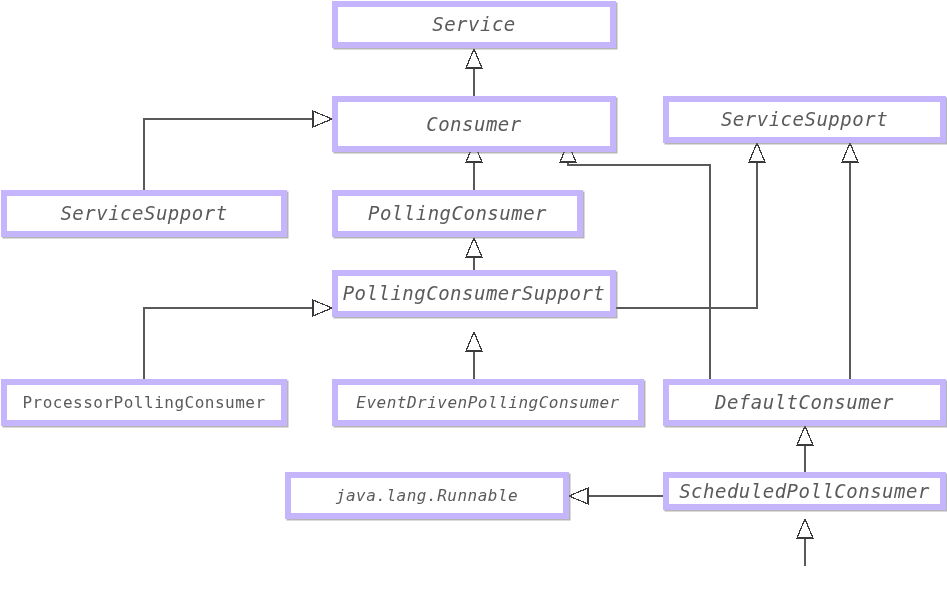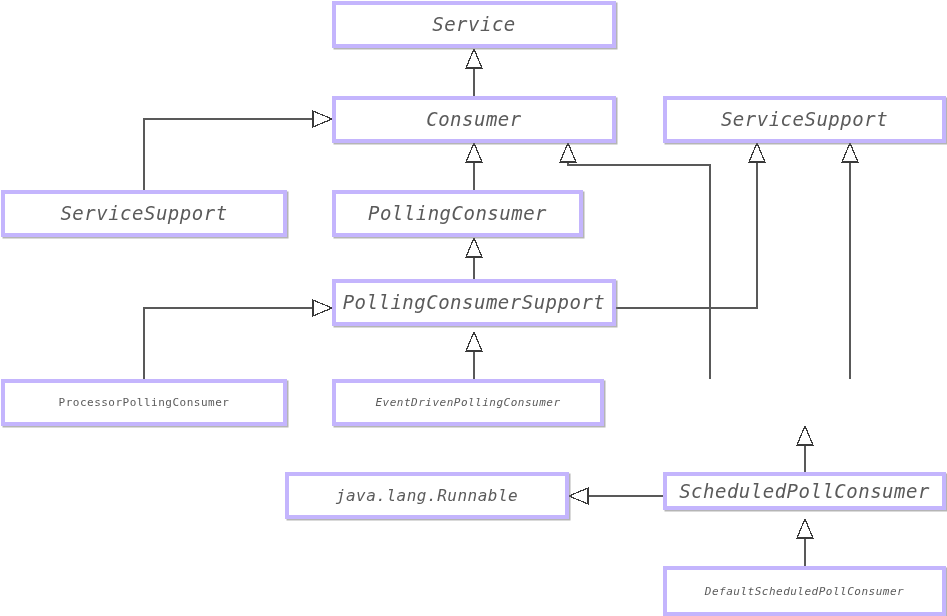--- a/index.html
+++ b/index.html
@@ -18,40 +18,40 @@
   #edge-layer {
     position: absolute;
     left: 0; top: 0;
     width: 947px;
     height: 616px;
     pointer-events: none;
   }
   .uml-box {
     position: absolute;
     box-sizing: border-box;
-    border: 4px solid #c4b5fd;
+    border: 6px solid #c4b5fd;
     background: #ffffff;
     display: flex;
     align-items: center;
     justify-content: center;
     text-align: center;
     color: #5a5a5a;
     box-shadow: 1.5px 1.5px 0 0 rgba(120,120,120,0.55);
     z-index: 2;
   }
   .uml-box .cls-label {
     display: block;
     line-height: 1;
     white-space: nowrap;
     letter-spacing: 0.5px;
   }
   .italic .cls-label { font-style: italic; }
   .sz-lg .cls-label { font-size: 19px; }
   .sz-md .cls-label { font-size: 16px; text-align: right; }
-  .sz-sm .cls-label { font-size: 11px; }
+  .sz-sm .cls-label { font-size: 16px; }
 </style>
 </head>
 <body>
 
 <div id="diagram-root">
 
   <svg id="edge-layer" width="947" height="616" viewBox="0 0 947 616" xmlns="http://www.w3.org/2000/svg">
     <g stroke="#595959" stroke-width="1.4" fill="none" shape-rendering="crispEdges">
 
       <g>
@@ -114,54 +114,54 @@
         <polygon points="805,519 797,538 813,538" fill="#ffffff" stroke="#3a3a3a" stroke-width="1.2"></polygon>
       </g>
 
     </g>
   </svg>
 
   <div class="uml-box italic sz-lg" style="left:332px; top:1px; width:284px; height:47px;">
     <span class="cls-label">Service</span>
   </div>
 
-  <div class="uml-box italic sz-lg" style="left:332px; top:96px; width:284px; height:47px;">
+  <div class="uml-box italic sz-lg" style="left:332px; top:96px; width:284px; height:56px;">
     <span class="cls-label">Consumer</span>
   </div>
 
   <div class="uml-box italic sz-lg" style="left:663px; top:96px; width:283px; height:47px;">
     <span class="cls-label">ServiceSupport</span>
   </div>
 
   <div class="uml-box italic sz-lg" style="left:1px; top:190px; width:286px; height:47px;">
     <span class="cls-label">ServiceSupport</span>
   </div>
 
   <div class="uml-box italic sz-lg" style="left:332px; top:190px; width:251px; height:47px;">
     <span class="cls-label">PollingConsumer</span>
   </div>
 
-  <div class="uml-box italic sz-lg" style="left:332px; top:279px; width:284px; height:47px;">
+  <div class="uml-box italic sz-lg" style="left:332px; top:270px; width:284px; height:47px;">
     <span class="cls-label">PollingConsumerSupport</span>
   </div>
 
   <div class="uml-box sz-sm" style="left:1px; top:379px; width:286px; height:47px;">
     <span class="cls-label">ProcessorPollingConsumer</span>
   </div>
 
-  <div class="uml-box italic sz-sm" style="left:332px; top:379px; width:272px; height:47px;">
+  <div class="uml-box italic sz-sm" style="left:332px; top:379px; width:312px; height:47px;">
     <span class="cls-label">EventDrivenPollingConsumer</span>
   </div>
 
+  <div class="uml-box italic sz-lg" style="left:663px; top:379px; width:283px; height:47px;">
+    <span class="cls-label">DefaultConsumer</span>
+  </div>
 
   <div class="uml-box italic sz-md" style="left:285px; top:472px; width:284px; height:47px;">
     <span class="cls-label">java.lang.Runnable</span>
   </div>
 
   <div class="uml-box italic sz-lg" style="left:663px; top:472px; width:283px; height:38px;">
     <span class="cls-label">ScheduledPollConsumer</span>
   </div>
 
-  <div class="uml-box italic sz-sm" style="left:663px; top:566px; width:283px; height:50px;">
-    <span class="cls-label">DefaultScheduledPollConsumer</span>
-  </div>
 
 </div>
 
 </body></html>

